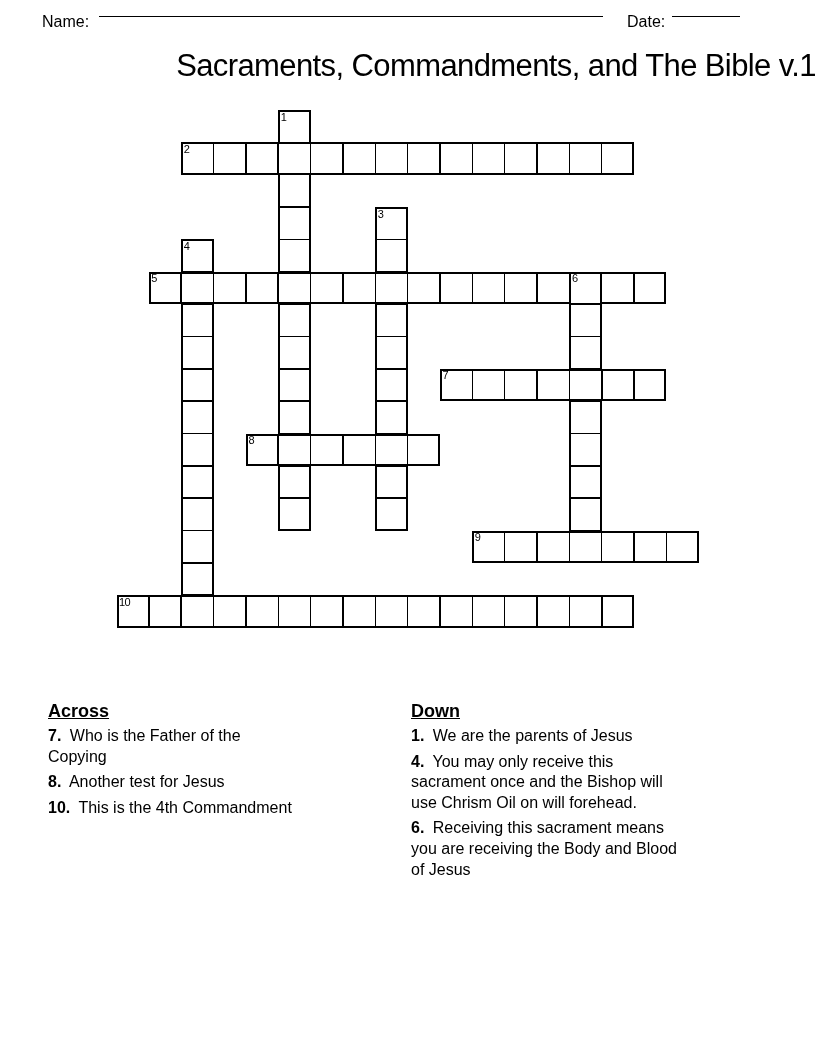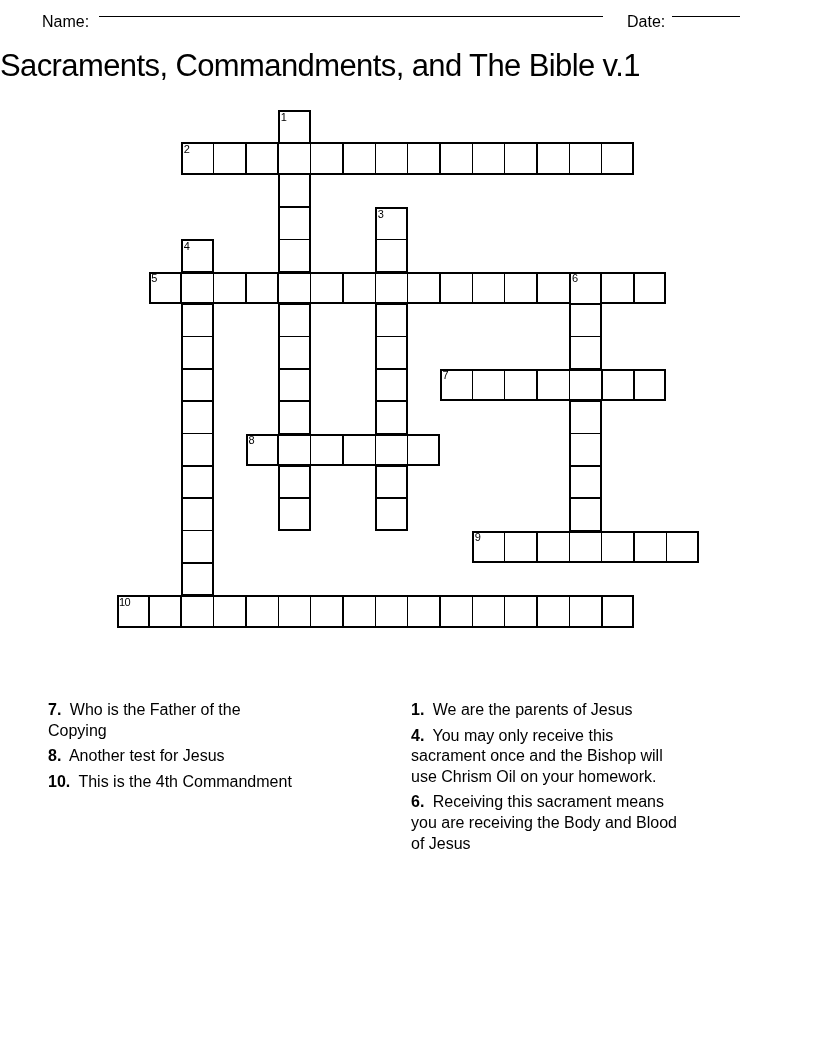--- a/index.html
+++ b/index.html
@@ -17,21 +17,21 @@
   .hdr-label { position: absolute; font-size: 16px; line-height: 18px; top: 13px; }
   .name-label { left: 42px; }
   .date-label { left: 627px; }
   .blank-line { position: absolute; top: 0; height: 16px; border-bottom: 1.4px solid #000; }
   .name-line { left: 99px;  width: 504px; }
   .date-line { left: 672px; width: 68px;  }
 
   
   .title {
     position: absolute; left: 0; top: 49px; width: 816px;
-    text-align: left;
+    text-align: right;
     font-size: 31px; letter-spacing: -0.6px;
     line-height: 34px;
   }
 
   
   .grid { position: absolute; left: 0; top: 0; width: 816px; height: 700px; }
   .word {
     position: absolute;
     box-sizing: border-box;
     border: 2px solid #000;
@@ -197,33 +197,35 @@
         <div class="divider" style="left: 353.1px; top: 0px; bottom: 0px; width: 1.5px;"></div>
         <div class="divider" style="left: 385.45px; top: 0px; bottom: 0px; width: 1.5px;"></div>
         <div class="divider" style="left: 417.8px; top: 0px; bottom: 0px; width: 1.5px;"></div>
         <div class="divider" style="left: 450.15px; top: 0px; bottom: 0px; width: 1.5px;"></div>
         <div class="divider" style="left: 482.5px; top: 0px; bottom: 0px; width: 1.5px;"></div>
       </div>
       <div class="cellnum" style="left: 119px; top: 596.75px;">10</div>
     </div>
 
   <div class="clue-col clues-across">
+    <h2 class="clue-heading">Across</h2>
     <div id="across-items">
         <p class="clue"><span class="clue-num">7.</span> <span class="clue-text">Who is the Father of the
 Copying</span></p>
         <p class="clue"><span class="clue-num">8.</span> <span class="clue-text">Another test for Jesus</span></p>
         <p class="clue"><span class="clue-num">10.</span> <span class="clue-text">This is the 4th Commandment</span></p>
       </div>
   </div>
 
   <div class="clue-col clues-down">
+    <h2 class="clue-heading">Down</h2>
     <div id="down-items">
         <p class="clue"><span class="clue-num">1.</span> <span class="clue-text">We are the parents of Jesus</span></p>
         <p class="clue"><span class="clue-num">4.</span> <span class="clue-text">You may only receive this
 sacrament once and the Bishop will
-use Chrism Oil on your homework.</span></p>
+use Chrism Oil on will forehead.</span></p>
         <p class="clue"><span class="clue-num">6.</span> <span class="clue-text">Receiving this sacrament means
 you are receiving the Body and Blood
 of Jesus</span></p>
       </div>
   </div>
 
 </div>
 
 </body></html>

